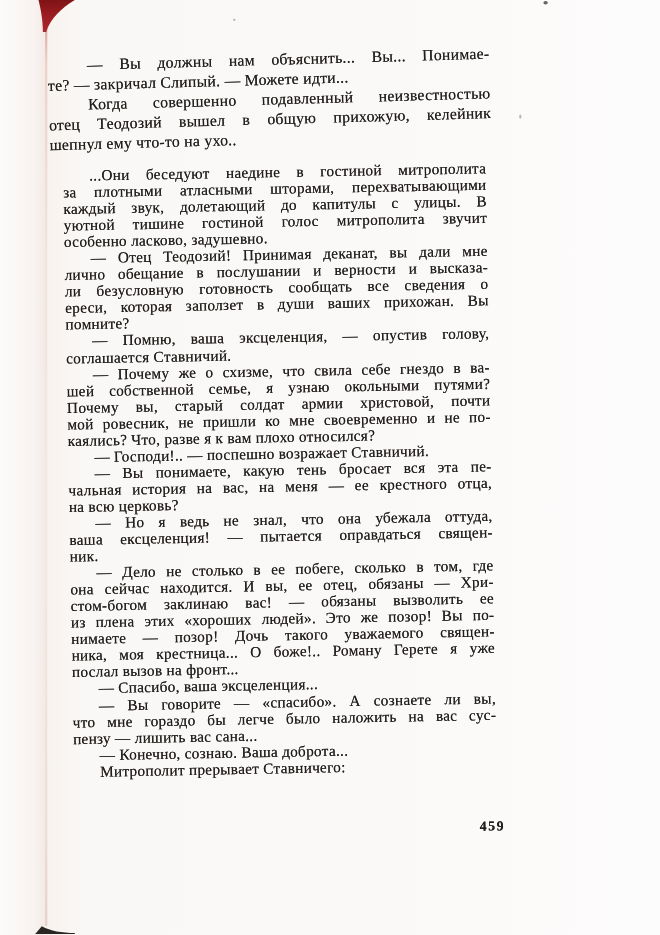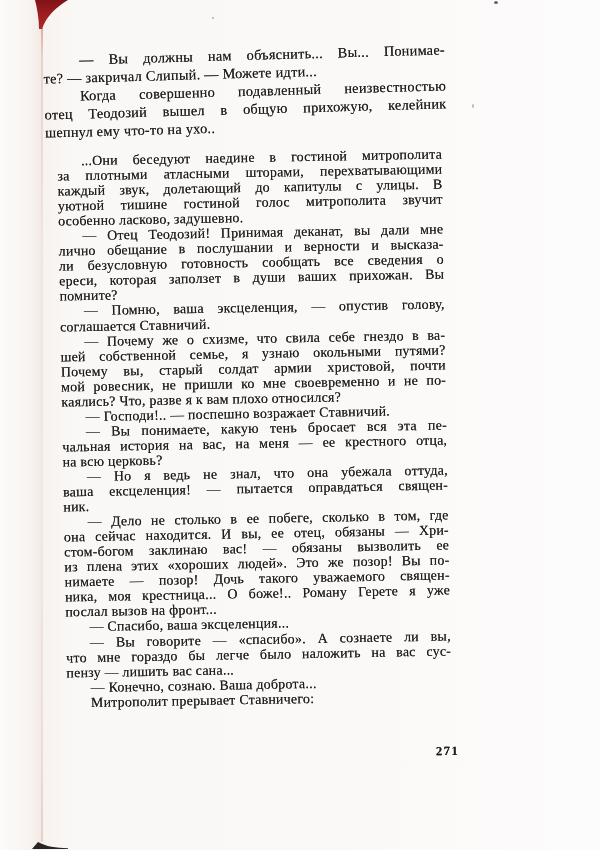--- a/index.html
+++ b/index.html
@@ -130,13 +130,13 @@
     <div class="line">ника, моя крестница... О боже!.. Роману Герете я уже</div>
     <div class="line end">послал вызов на фронт...</div>
     <div class="line indent end">— Спасибо, ваша эксцеленция...</div>
     <div class="line indent">— Вы говорите — «спасибо». А сознаете ли вы,</div>
     <div class="line">что мне гораздо бы легче было наложить на вас сус-</div>
     <div class="line end">пензу — лишить вас сана...</div>
     <div class="line indent end">— Конечно, сознаю. Ваша доброта...</div>
     <div class="line indent end">Митрополит прерывает Ставничего:</div>
   </div>
 
-<div class="pagenum">271</div>
+<div class="pagenum">459</div>
 
 </body></html>

